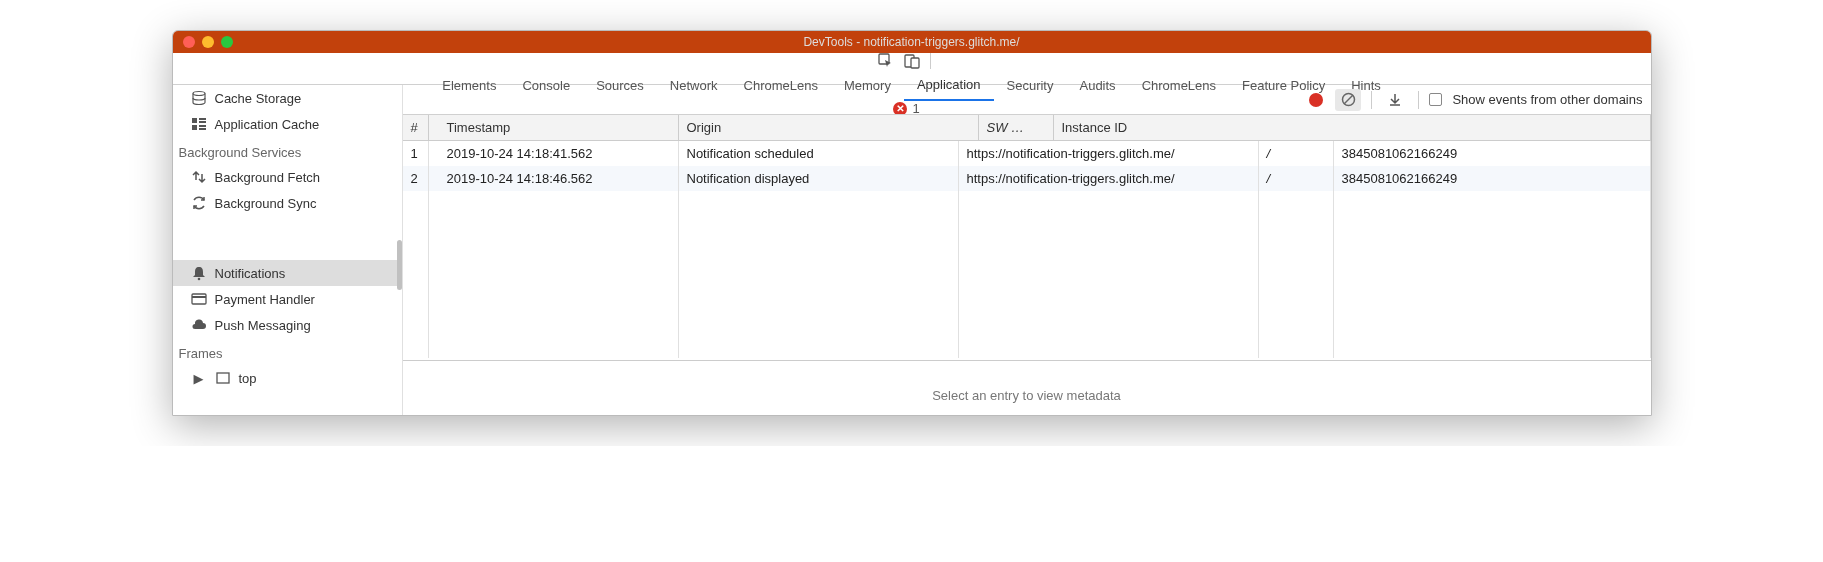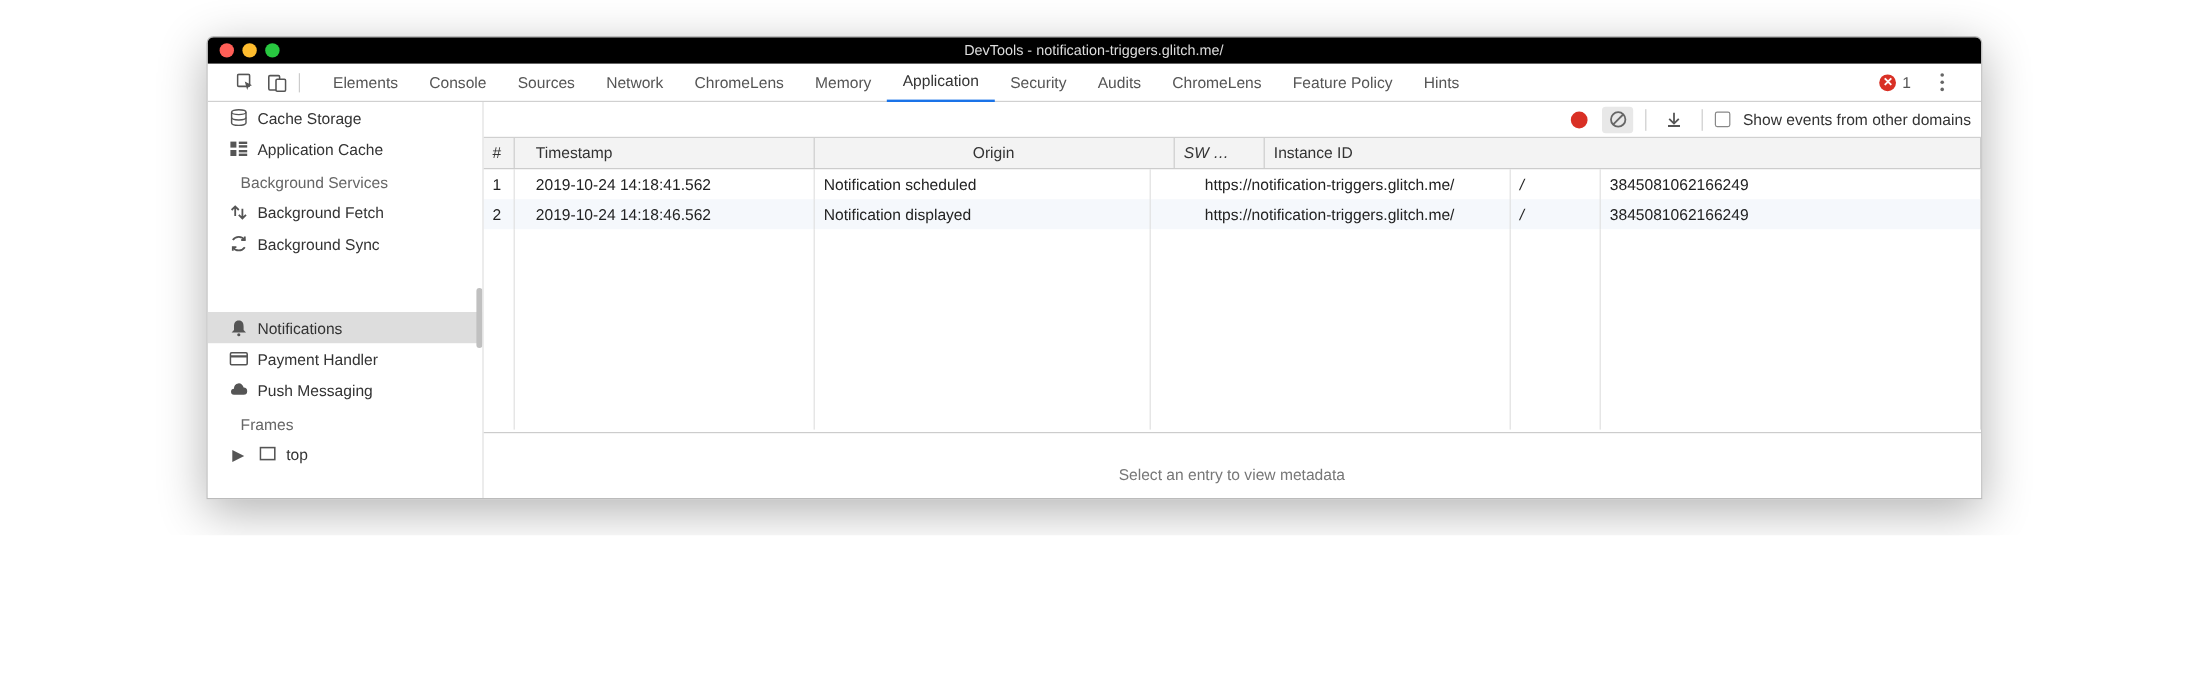--- a/index.html
+++ b/index.html
@@ -1,56 +1,56 @@
 <!DOCTYPE html>
 <html><head>
 <meta charset="utf-8">
 <style>
 * { margin: 0; padding: 0; box-sizing: border-box; }
 body { font-family: -apple-system, "Helvetica Neue", Arial, sans-serif; background: #fff; }
 
 .window { width: 1480px; margin: 30px auto; border-radius: 6px 6px 0 0; box-shadow: 0 10px 40px rgba(0,0,0,0.3); overflow: hidden; border: 1px solid #bbb;}
 
-.titlebar { background: #000000; color: #ccc; height: 22px; display:flex; align-items:center; position:relative; }
+.titlebar { background: #c2410c; color: #ccc; height: 22px; display:flex; align-items:center; position:relative; }
 .traffic-lights { display:flex; gap:7px; padding-left:10px; position:absolute; left:0;}
 .tl { width:12px; height:12px; border-radius:50%; }
 .tl.red{background:#ff5f57;} .tl.yellow{background:#febc2e;} .tl.green{background:#28c840;}
 .titlebar-title { flex:1; text-align:center; font-size:12px; color:#ddd;}
 
-.tabs { display:flex; align-items:center; height:32px; border-bottom:1px solid #d0d0d0; padding:0 24px; font-size:13px; color:#555;}
+.tabs { display:flex; align-items:center; height:32px; border-bottom:1px solid #d0d0d0; padding:0 24px; font-size:13px; color:#555;flex-direction:column;}
 .tabs .picker { display:flex; align-items:center; gap:10px; padding-right:10px; border-right:1px solid #ccc; margin-right:15px;}
 .tabs .tab { padding:0 13px; height:32px; display:flex; align-items:center; cursor:default;}
 .tabs .tab.active { color:#333; border-bottom:2px solid #1a73e8; }
 .tabs .spacer { flex:1; }
 .tabs .errors { display:flex; align-items:center; gap:5px; margin-right:10px;}
 .err-icon { width:14px; height:14px; border-radius:50%; background:#d93025; color:#fff; font-size:10px; display:flex; align-items:center; justify-content:center; font-weight:bold;}
 .menu-dots { width:16px; display:flex; flex-direction:column; gap:3px; align-items:center; margin-left:8px;}
 .menu-dots span{width:3px;height:3px;background:#666;border-radius:50%;}
 
 .body { display:flex; height:330px; }
 .sidebar { width:230px; border-right:1px solid #e0e0e0; overflow:hidden; font-size:13px; color:#333; position:relative;}
 .sidebar .resizer { position:absolute; right:0; top:155px; width:5px; height:50px; background:#c0c0c0; border-radius:3px;}
 .sb-item { display:flex; align-items:center; gap:8px; padding:5px 10px 5px 18px; }
 .sb-item.selected { background:#ddd;margin-top:44px; }
-.sb-section { padding:8px 6px 4px 6px; color:#666;margin-left:22px; }
+.sb-section { padding:8px 6px 4px 6px; color:#666; }
 .sb-icon { width:16px; height:16px; display:flex; align-items:center; justify-content:center; color:#555;}
 
 .main { flex:1; display:flex; flex-direction:column; }
 .toolbar { height:30px; display:flex; align-items:center; gap:6px; padding:0 8px; border-bottom:1px solid #d0d0d0; font-size:13px; color:#333;justify-content:flex-end;}
 .tb-btn { width:26px; height:22px; display:flex; align-items:center; justify-content:center; border-radius:3px;}
 .tb-btn.record { }
 .record-dot{width:14px;height:14px;border-radius:50%;background:#d93025;}
 .tb-btn.clear{background:#e8e8e8;}
 .tb-divider{width:1px;height:18px;background:#ccc;margin:0 4px;}
 .checkbox { width:13px;height:13px;border:1px solid #888;border-radius:2px;margin-right:4px;}
 
 .table-wrap { flex:1; display:flex; flex-direction:column; }
 .thead { display:flex; background:#f3f3f3; border-bottom:1px solid #ccc; font-size:13px; color:#333;}
 .thead .cell, .trow .cell { padding:5px 8px; border-right:1px solid #ccc; overflow:hidden; white-space:nowrap;}
-.c-num{width:26px;} .c-ts{width:240px;margin-left:10px;} .c-ev{width:280px;} .c-or{width:300px;text-align:center;} .c-sw{width:75px;font-style:italic;} .c-id{flex:1;}
+.c-num{width:26px;} .c-ts{width:240px;margin-left:10px;} .c-ev{width:280px;} .c-or{width:300px;} .c-sw{width:75px;font-style:italic;} .c-id{flex:1;}
 .trow { display:flex; font-size:13px; color:#222;}
 .trow:nth-child(even){background:#f5f8fc;}
 .table-body{ border-bottom:1px solid #ccc; height:220px;}
 .table-body .cell{border-right:1px solid #e0e0e0;}
 .table-fill{display:flex;height:calc(100% - 52px);}
 .table-fill .cell{border-right:1px solid #e0e0e0;height:100%;}
 
 .footer-msg { text-align:center; padding:12px; color:#777; font-size:13px;}
 
 svg { display:block; }

